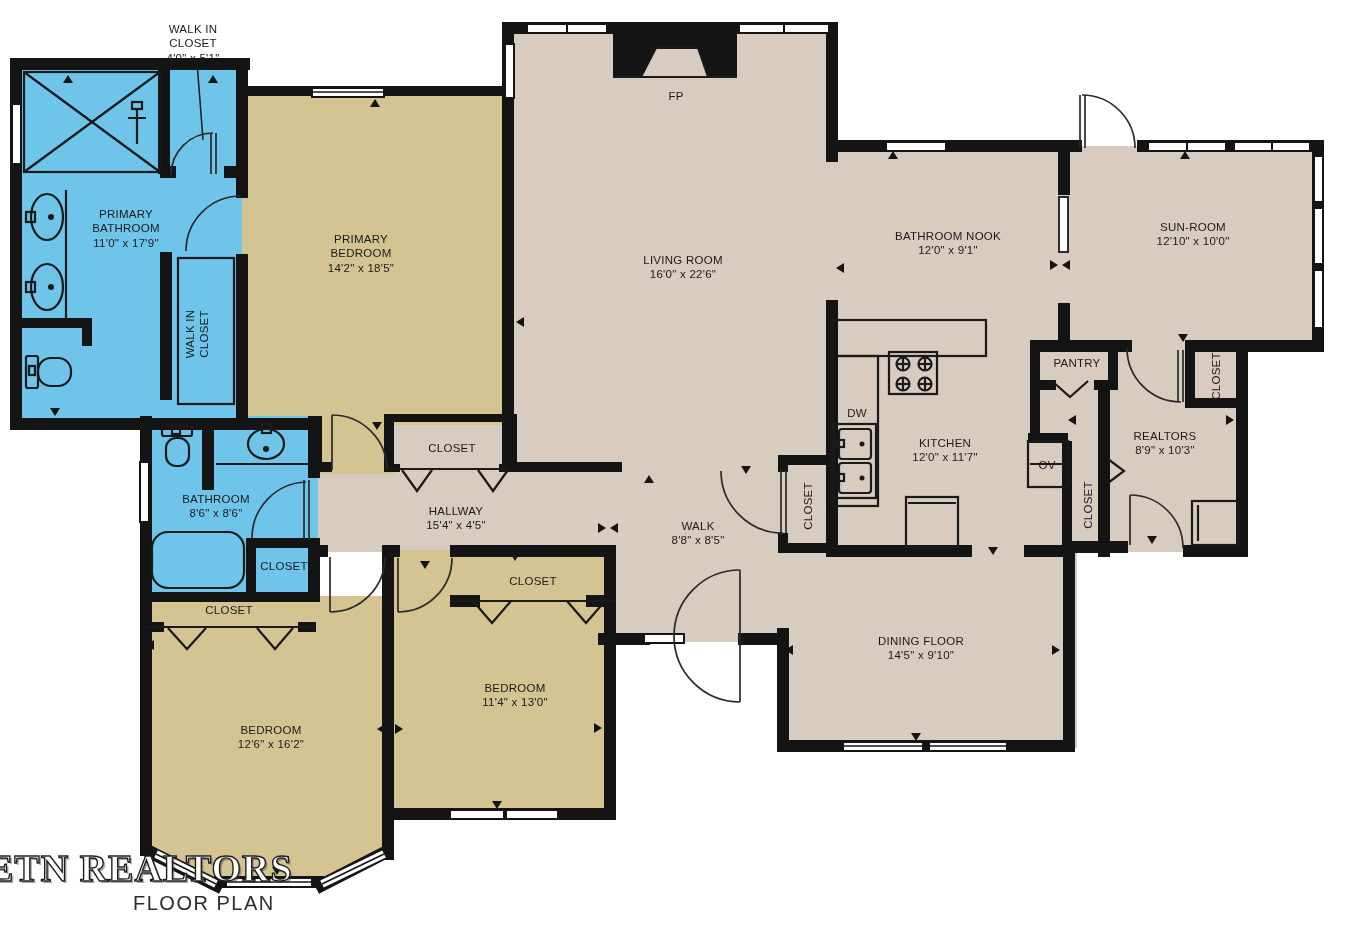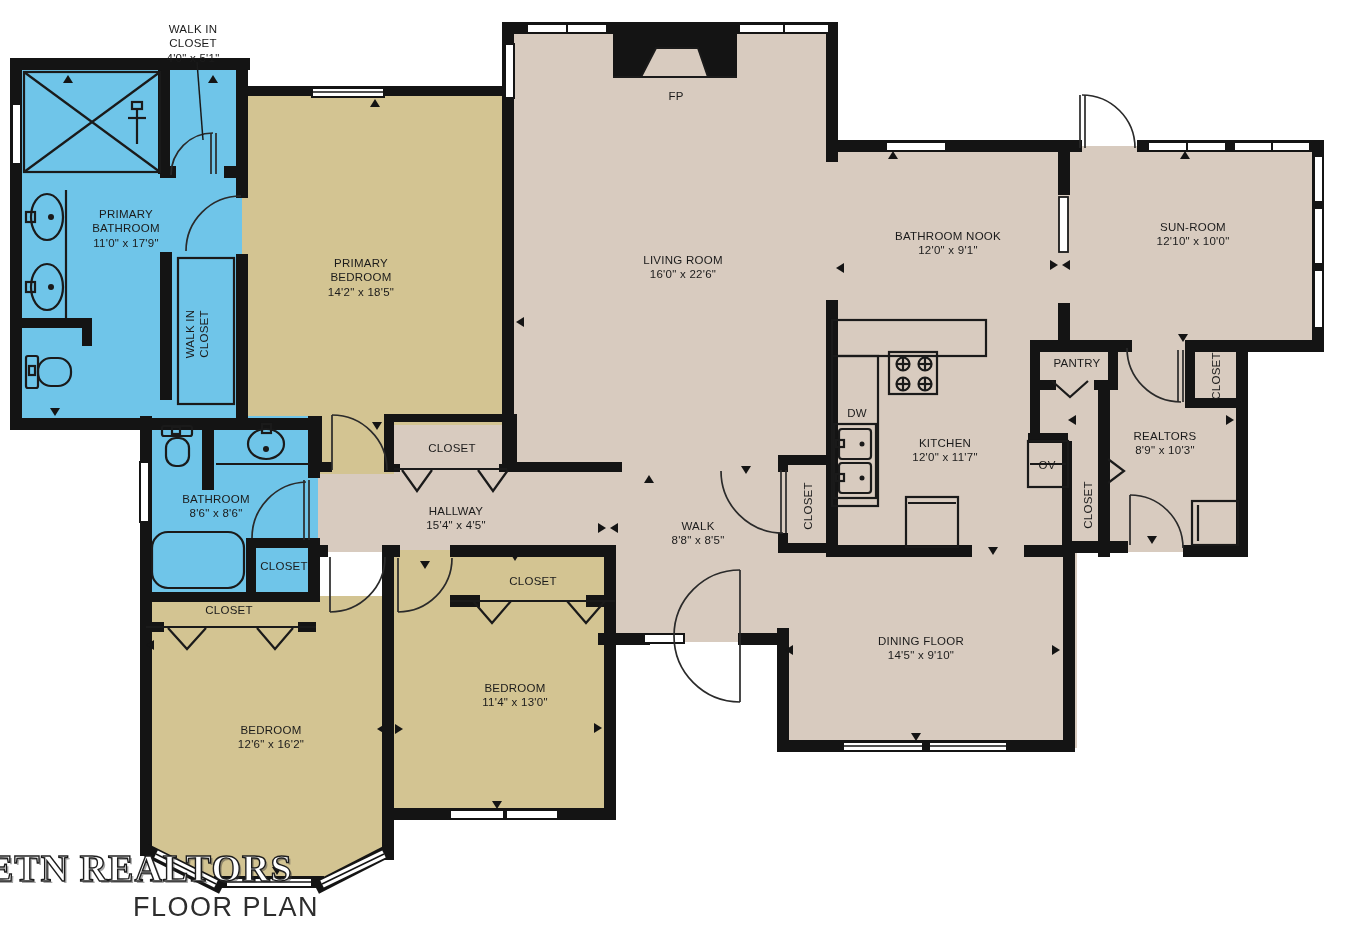--- a/index.html
+++ b/index.html
@@ -1,30 +1,30 @@
 <!DOCTYPE html>
 <html><head>
 <meta charset="utf-8">
 <style>
   html,body{margin:0;padding:0;background:#fff;}
   .plan{position:relative;width:1352px;height:933px;background:#ffffff;overflow:hidden;
-        font-family:"Liberation Sans",sans-serif;}
+        font-family:"Liberation Sans",sans-serif;border-radius:6px;}
   .plan svg{position:absolute;left:0;top:0;}
   .lbl{position:absolute;transform:translate(-50%,-50%);text-align:center;
        color:#1b1b1b;font-size:11.5px;line-height:1.25;letter-spacing:.25px;z-index:5;}
   .lbl .nm{white-space:pre-line;}
   .lbl.one .nm{white-space:nowrap;}
   .lbl .dm{white-space:nowrap;}
   .lbl.vert{transform:translate(-50%,-50%) rotate(-90deg);white-space:nowrap;}
   .lbl.vert2{transform:translate(-50%,-50%) rotate(-90deg);width:66px;}
   .watermark{position:absolute;left:-12px;top:846px;z-index:6;
        font-family:"Liberation Serif",serif;font-weight:700;font-size:38px;letter-spacing:1px;
        color:#ffffff;-webkit-text-stroke:1.4px #1d1d1d;text-shadow:2px 2px 0 rgba(60,60,60,.45);}
   .caption{position:absolute;left:133px;top:892px;z-index:6;color:#2d2d2d;
-       font-size:27px;letter-spacing:1.5px;}
+       font-size:20px;letter-spacing:1.5px;}
   .win{fill:#ffffff;stroke:#141414;stroke-width:2;}
   .thin{fill:none;stroke:#1a1a1a;stroke-width:2.2;}
   .arc{fill:none;stroke:#2a2a2a;stroke-width:1.7;}
   .leaf{fill:none;stroke:#2a2a2a;stroke-width:1.7;}
 </style>
 </head>
 <body>
 
 <div class="plan">
 
@@ -346,21 +346,21 @@
   <div class="nm">WALK IN CLOSET</div>
   <div class="dm">4'0" x 5'1"</div>
 </div>
 <div class="lbl" style="left:126px;top:229px;width:86px">
   <div class="nm">PRIMARY BATHROOM</div>
   <div class="dm">11'0" x 17'9"</div>
 </div>
 <div class="lbl vert2" style="left:197px;top:334px">
   <div class="nm">WALK IN CLOSET</div>
 </div>
-<div class="lbl" style="left:361px;top:278px;width:80px">
+<div class="lbl" style="left:361px;top:254px;width:80px">
   <div class="nm">PRIMARY BEDROOM</div>
   <div class="dm">14'2" x 18'5"</div>
 </div>
 <div class="lbl one" style="left:676px;top:96px">
   <div class="nm">FP</div>
 </div>
 <div class="lbl one" style="left:683px;top:267px">
   <div class="nm">LIVING ROOM</div>
   <div class="dm">16'0" x 22'6"</div>
 </div>

